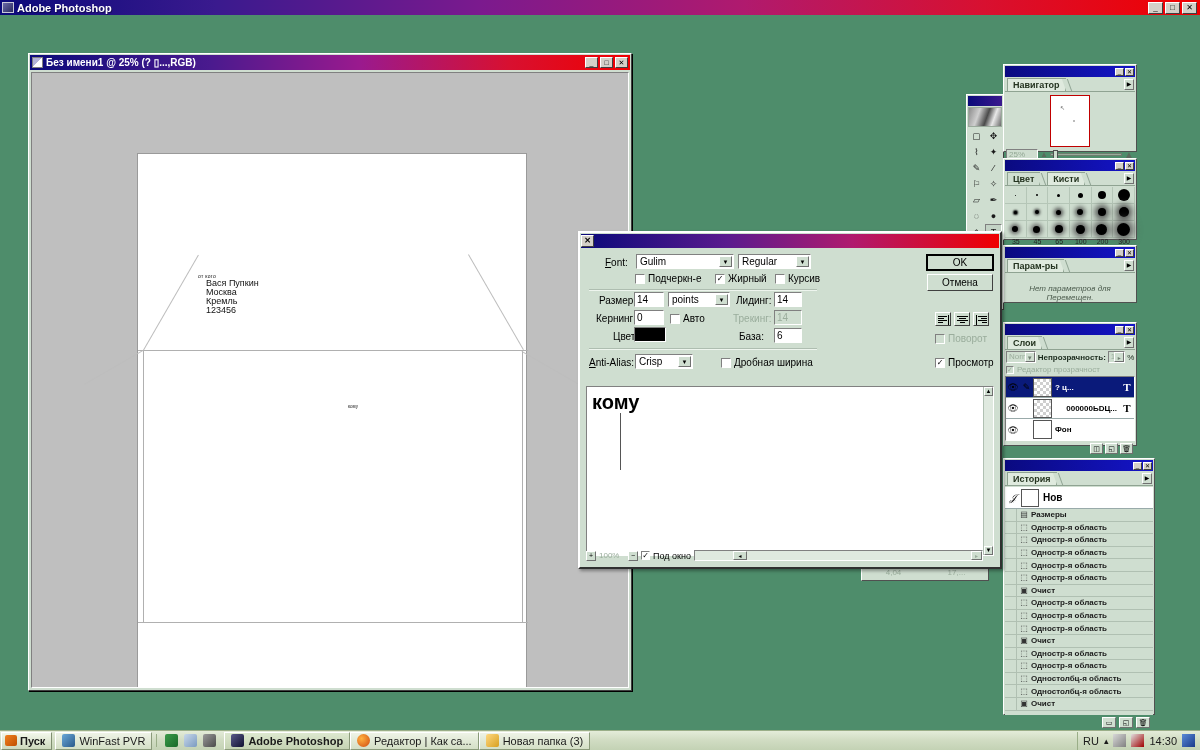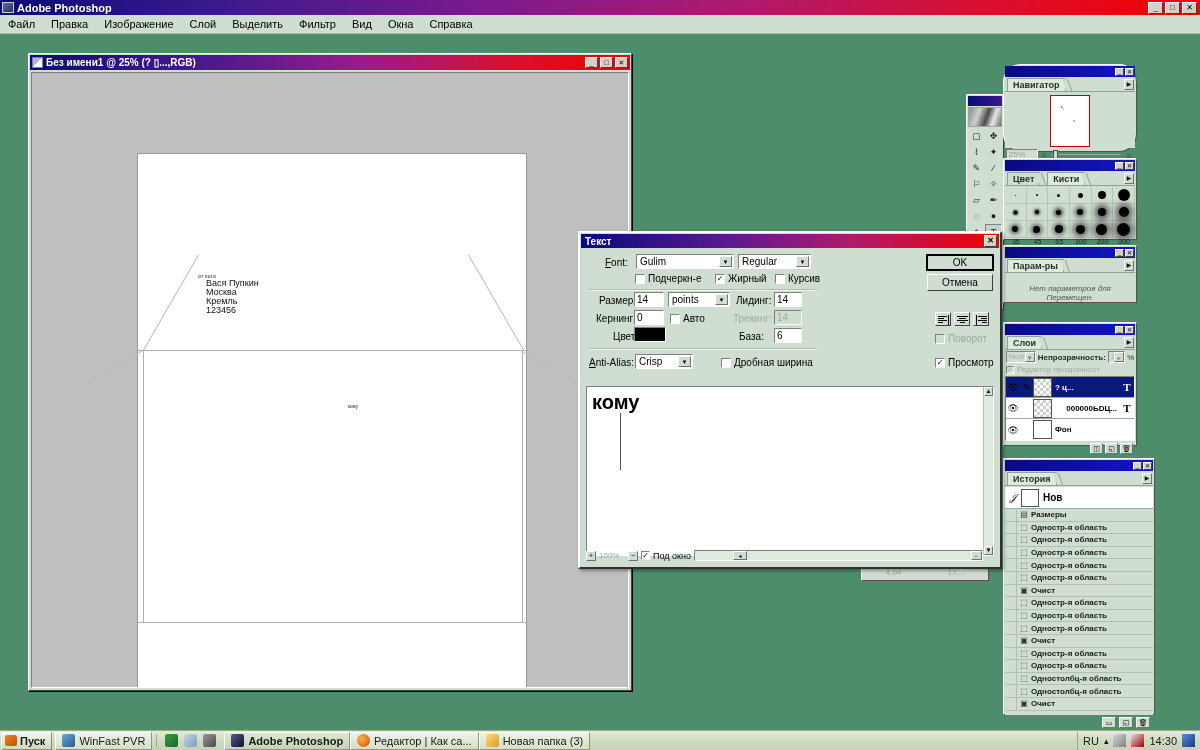--- a/index.html
+++ b/index.html
@@ -153,21 +153,21 @@
     transform: skewX(20deg);
   }
   .pal-arrow {
     position: absolute; right: 1px; top: 1px; width: 10px; height: 11px;
     background: #cfded0; border: 1px solid; border-color: #ffffff #707070 #707070 #ffffff;
     font-size: 6px; line-height: 9px; text-align: center;
   }
   .pal-body { margin: 1px; }
 
   
-  #pal-navigator { left: 1003px; top: 64px; width: 134px; height: 88px; border-radius: 18px; }
+  #pal-navigator { left: 1003px; top: 64px; width: 134px; height: 88px; }
   #nav-thumb-area {
     height: 55px; background: #cfded0; display: flex; align-items: center; justify-content: center;
   }
   #nav-thumb { width: 40px; height: 52px; background: #fff; border: 1px solid #c00000; position: relative; }
   #nav-cursor { position: absolute; left: 9px; top: 8px; font-size: 6px; color:#555; }
   #nav-dot { position: absolute; left: 22px; top: 24px; width: 2px; height: 2px; background: #bbb; }
   #nav-footer { display: flex; align-items: center; gap: 2px; height: 13px; padding: 0 1px; }
   #nav-zoomfield {
     width: 32px; height: 11px; background: #cfded0; color: #93a895;
     border: 1px solid; border-color: #808080 #ffffff #ffffff #808080;
@@ -358,31 +358,20 @@
     <div id="ps-titlebar">
       <div class="tb-icon"></div>
       <div class="tb-text">Adobe Photoshop</div>
       <div class="tb-btns">
         <div class="tb-btn">_</div>
         <div class="tb-btn">□</div>
         <div class="tb-btn">✕</div>
       </div>
     </div>
 
-    <div id="ps-menubar">
-      <div class="mi">Файл</div>
-      <div class="mi">Правка</div>
-      <div class="mi">Изображение</div>
-      <div class="mi">Слой</div>
-      <div class="mi">Выделить</div>
-      <div class="mi">Фильтр</div>
-      <div class="mi">Вид</div>
-      <div class="mi">Окна</div>
-      <div class="mi">Справка</div>
-    </div>
 
     <div id="ps-workspace"></div>
 
     <div id="doc-window">
       <div id="doc-title">
         <div class="dt-icon"></div>
         <div class="dt-text">Без имени1 @ 25% (? ▯...,RGB)</div>
         <div class="dt-btns">
           <div class="dt-btn">_</div>
           <div class="dt-btn">□</div>
@@ -731,21 +720,20 @@
       </div>
     </div>
 
     <div id="behind-window">
       <span>4,04</span>
       <span>17,...</span>
     </div>
 
     <div id="text-dialog">
       <div id="td-title">
-        <div class="t">Текст</div>
         <div id="td-close">✕</div>
       </div>
 
       <div id="td-body">
 
         <div style="position:absolute;left:22px;top:6px;" class="td-label">
           <u>F</u><span>ont:</span>
         </div>
         <div class="td-combo" style="position:absolute;left:53px;top:3px;width:98px;">
           <span>Gulim</span>

